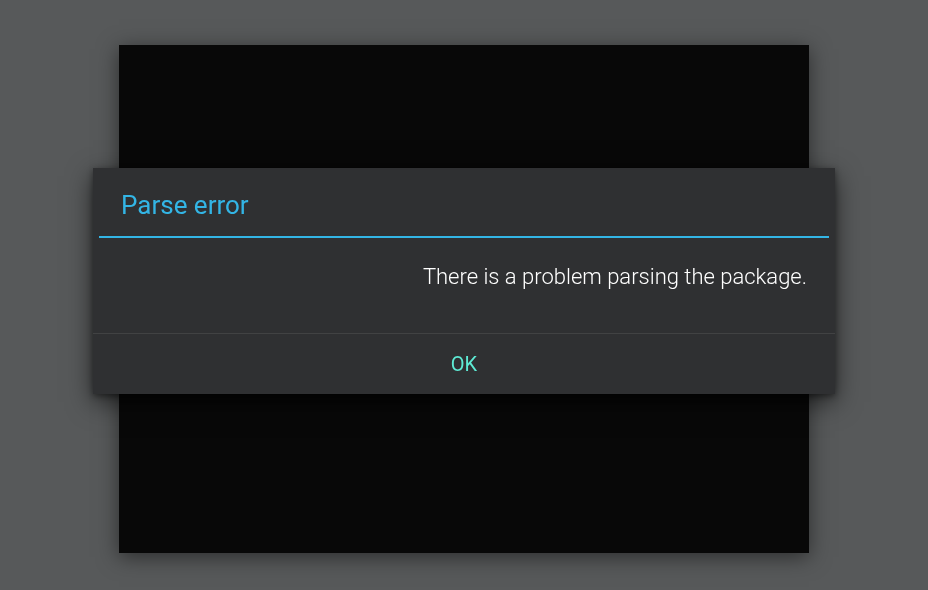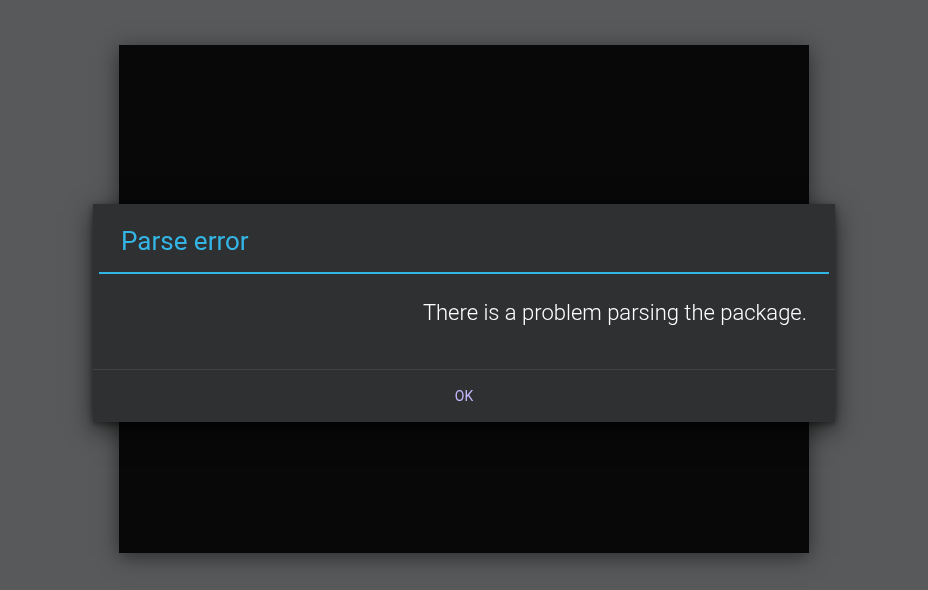--- a/index.html
+++ b/index.html
@@ -24,21 +24,20 @@
       background: #080808;
       box-shadow: 0 4px 20px rgba(0,0,0,0.5);
     }
     .dialog {
       position: absolute;
       left: 93px;
       top: 168px;
       width: 742px;
       background: #2f3032;
       box-shadow: 0 8px 24px rgba(0,0,0,0.6), 0 2px 6px rgba(0,0,0,0.4);
-      margin-top: 36px;
     }
     .dialog-title {
       color: #33b5e5;
       font-size: 26px;
       font-weight: 400;
       padding: 22px 28px 16px 28px;
     }
     .dialog-divider {
       height: 2px;
       background: #33b5e5;
@@ -51,22 +50,22 @@
       padding: 26px 28px 44px 28px;
       text-align: right;
     }
     .dialog-button-bar {
       border-top: 1px solid #414243;
     }
     .dialog-button {
       width: 100%;
       background: transparent;
       border: none;
-      color: #c4b5fd;
-      font-size: 14px;
+      color: #5eead4;
+      font-size: 20px;
       font-weight: 400;
       padding: 18px 0 18px 0;
       cursor: pointer;
       font-family: inherit;
       text-align: center;
     }
   </style>
 </head>
 <body>
 

